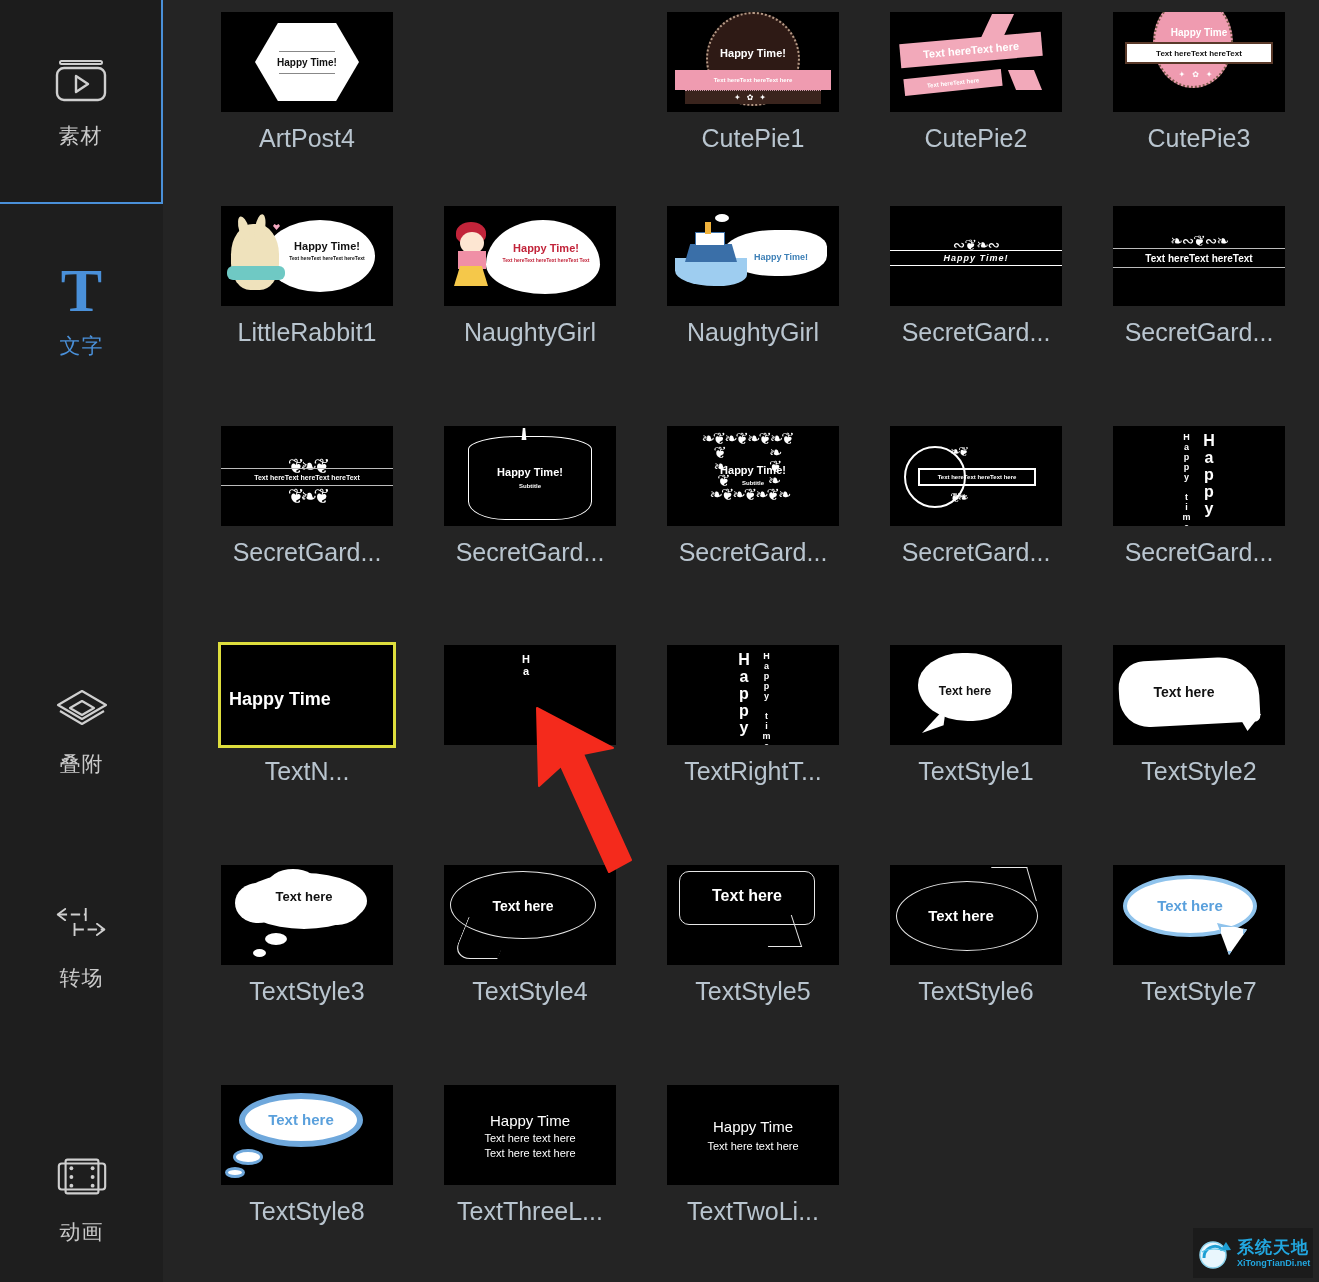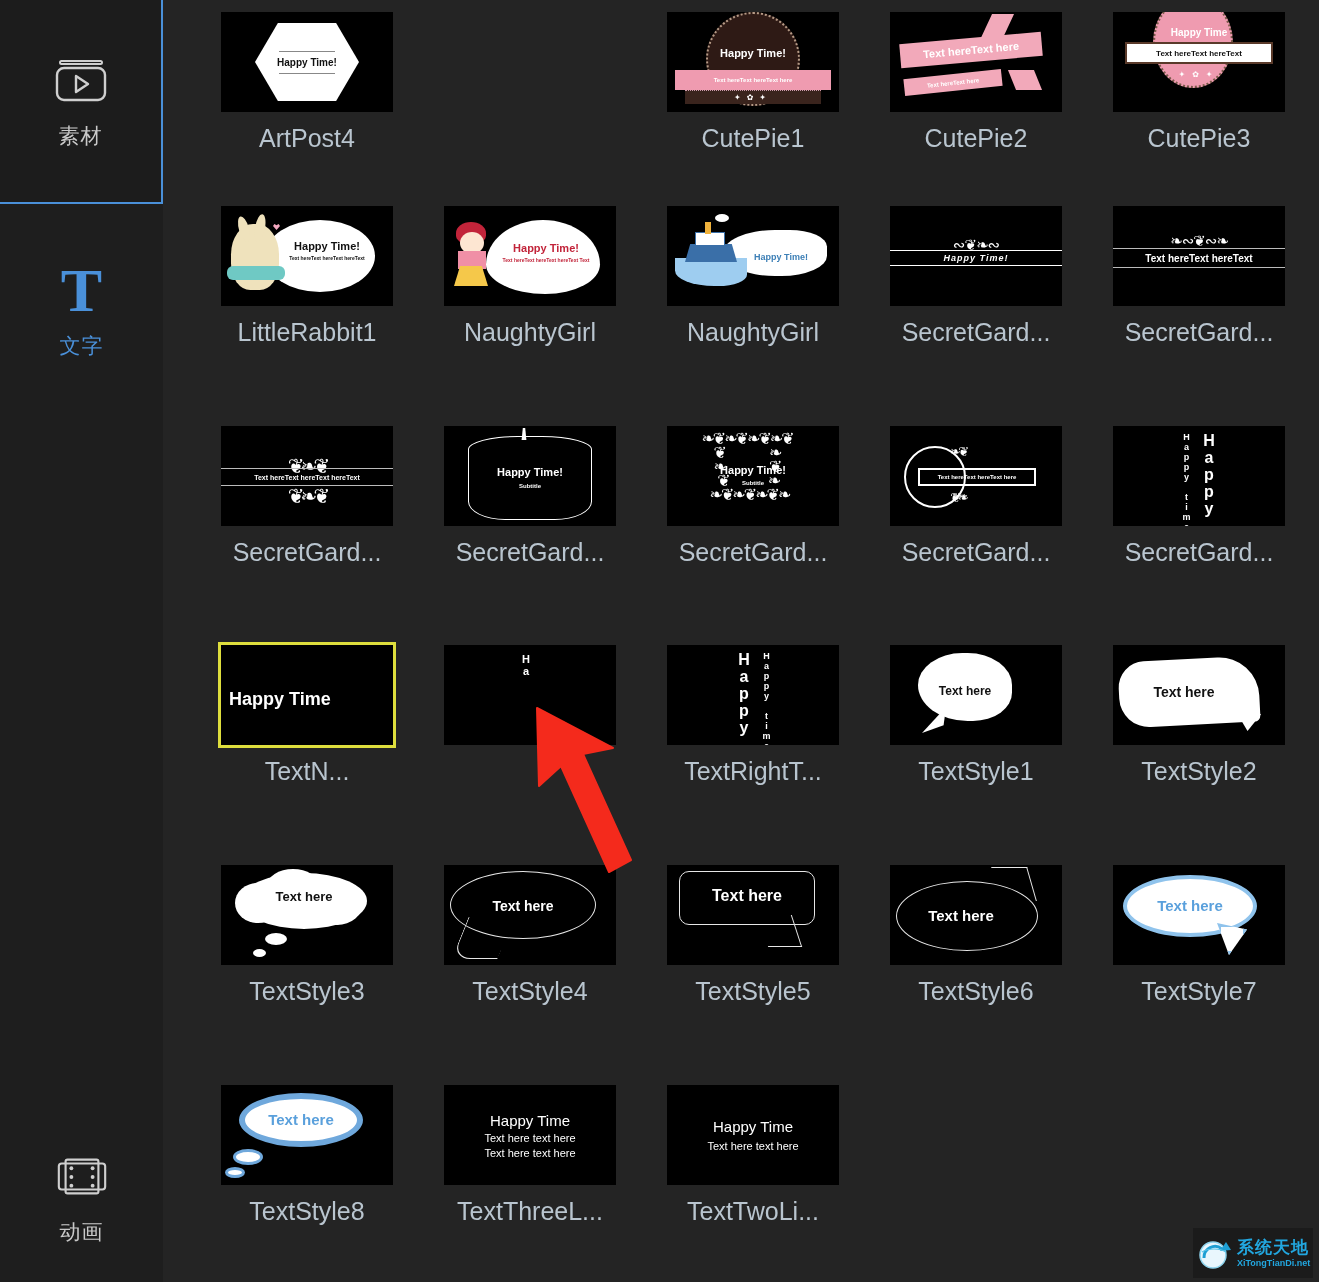--- a/index.html
+++ b/index.html
@@ -119,21 +119,44 @@
     </div>
 
     <div class="sb-item active" style="top:208px; height:206px;">
       <span class="sb-icon">
           <span class="tglyph">T</span>
         </span>
       <span class="sb-label">文字</span>
     </div>
 
 
-
+    <div class="sb-item" style="top:626px; height:206px;">
+      <span class="sb-icon">
+        <svg width="56" height="46" viewBox="0 0 56 46">
+          <path d="M28 6 L52 20 L28 34 L4 20 Z" fill="none" stroke="#cfcfcf" stroke-width="2.2" stroke-linejoin="round"></path>
+          <path d="M28 16 L40 23 L28 30 L16 23 Z" fill="none" stroke="#cfcfcf" stroke-width="2.2" stroke-linejoin="round"></path>
+          <path d="M6 26 L28 39 L50 26" fill="none" stroke="#cfcfcf" stroke-width="2.2" stroke-linejoin="round"></path>
+        </svg>
+      </span>
+      <span class="sb-label">叠附</span>
+    </div>
+
+    <div class="sb-item" style="top:840px; height:206px;">
+      <span class="sb-icon">
+        <svg width="60" height="44" viewBox="0 0 60 44">
+          <path d="M4 14 H34" stroke="#cfcfcf" stroke-width="2" stroke-dasharray="10 4"></path>
+          <path d="M12 8 L4 14 L12 20" fill="none" stroke="#cfcfcf" stroke-width="2" stroke-linejoin="round" stroke-linecap="round"></path>
+          <path d="M34 7 V21" stroke="#cfcfcf" stroke-width="2"></path>
+          <path d="M22 30 H54" stroke="#cfcfcf" stroke-width="2" stroke-dasharray="10 4"></path>
+          <path d="M46 24 L54 30 L46 36" fill="none" stroke="#cfcfcf" stroke-width="2" stroke-linejoin="round" stroke-linecap="round"></path>
+          <path d="M22 23 V37" stroke="#cfcfcf" stroke-width="2"></path>
+        </svg>
+      </span>
+      <span class="sb-label">转场</span>
+    </div>
 
     <div class="sb-item" style="top:1094px; height:206px;">
       <span class="sb-icon">
         <svg width="58" height="46" viewBox="0 0 58 46">
           <rect x="5" y="10" width="48" height="27" rx="3" fill="none" stroke="#cfcfcf" stroke-width="2.2"></rect>
           <rect x="12" y="6" width="34" height="35" rx="2" fill="none" stroke="#cfcfcf" stroke-width="2.2"></rect>
           <circle cx="18" cy="15" r="2" fill="#cfcfcf"></circle>
             <circle cx="18" cy="24" r="2" fill="#cfcfcf"></circle>
             <circle cx="18" cy="33" r="2" fill="#cfcfcf"></circle>
           <circle cx="40" cy="15" r="2" fill="#cfcfcf"></circle>

